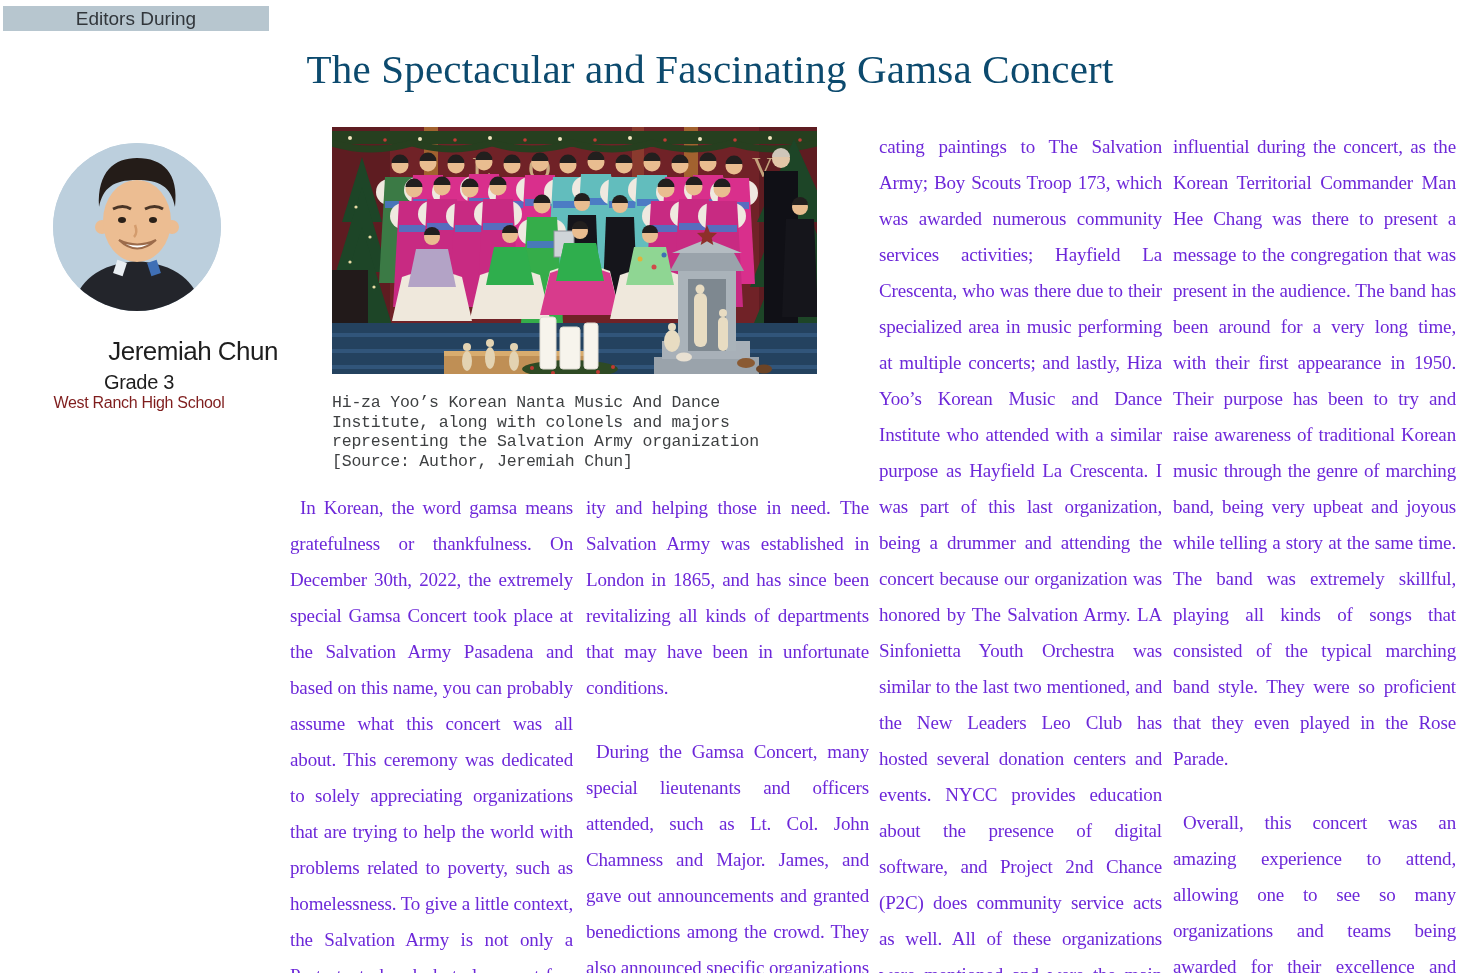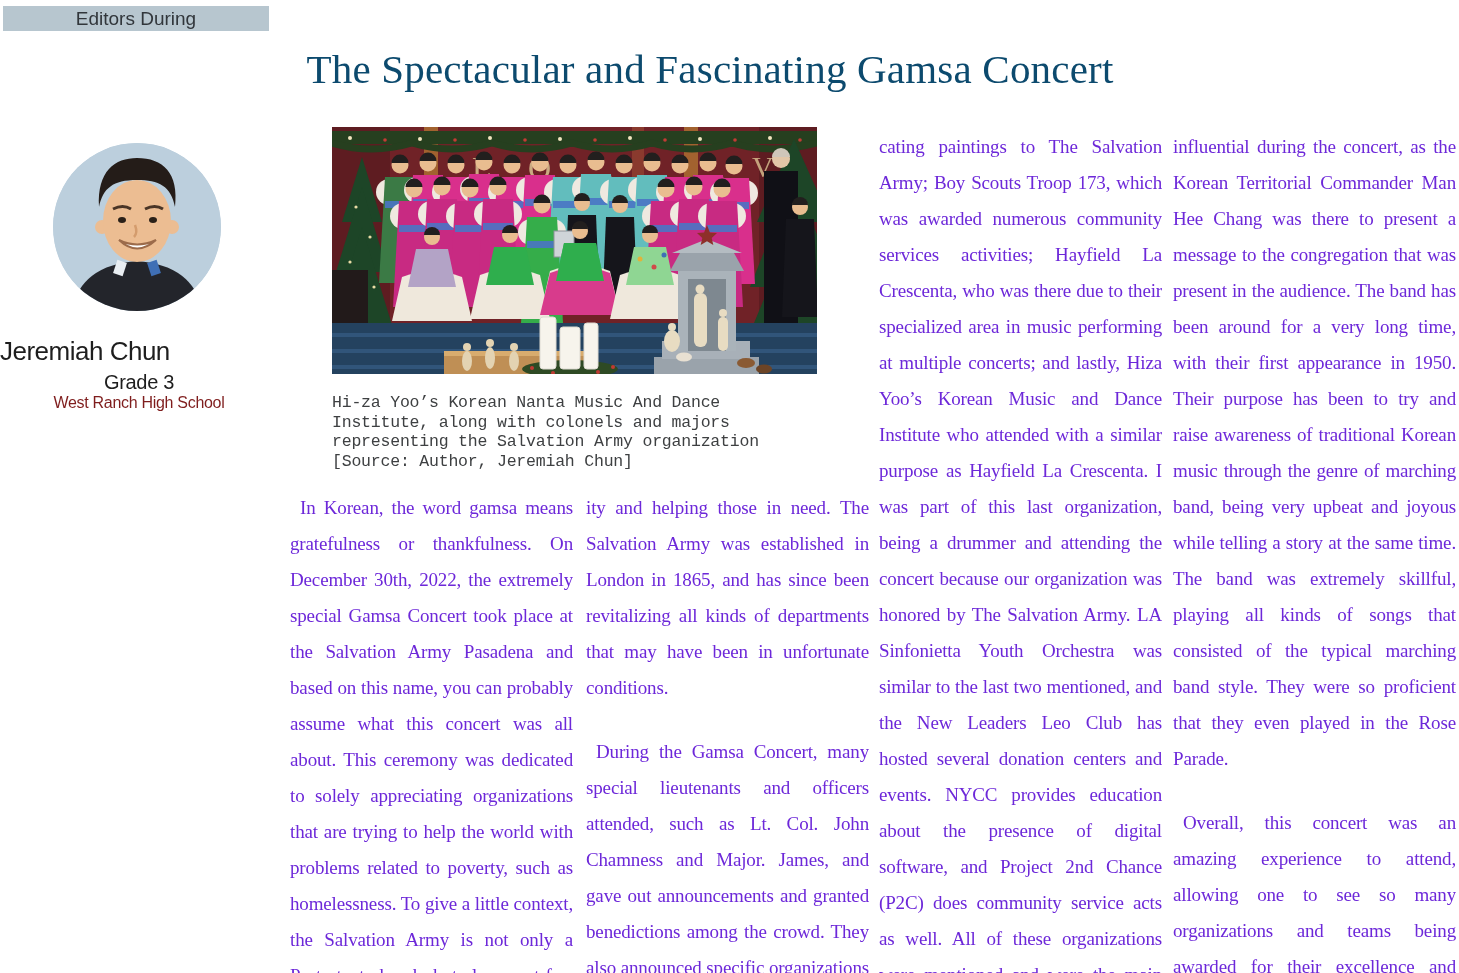--- a/index.html
+++ b/index.html
@@ -12,21 +12,21 @@
           font-family:"Liberation Sans",sans-serif;font-size:19px;color:#31363b;}
 
   
   .title{position:absolute;left:255px;top:45px;width:910px;margin:0;text-align:center;
          font-family:"Liberation Serif",serif;font-weight:normal;font-size:41px;
          letter-spacing:0.2px;color:#0c4a6e;}
 
   
   .avatar{position:absolute;left:53px;top:143px;width:168px;height:168px;border-radius:50%;
           overflow:hidden;background:#bccfdd;}
-  .author-name{position:absolute;left:0;top:336px;width:278px;text-align:left;
+  .author-name{position:absolute;left:0;top:336px;width:278px;text-align:right;
                font-family:"Liberation Sans",sans-serif;font-size:26px;letter-spacing:-0.5px;color:#1e1e1e;}
   .author-grade{position:absolute;left:0;top:371px;width:278px;text-align:center;
                 font-family:"Liberation Sans",sans-serif;font-size:20px;letter-spacing:-0.3px;color:#1e1e1e;}
   .author-school{position:absolute;left:0;top:394px;width:278px;text-align:center;
                  font-family:"Liberation Sans",sans-serif;font-size:16px;letter-spacing:-0.3px;color:#7f1d1d;}
 
   
   .photo{position:absolute;left:332px;top:127px;width:485px;height:247px;overflow:hidden;background:#6d2126;}
   .photo svg{display:block;}
 

